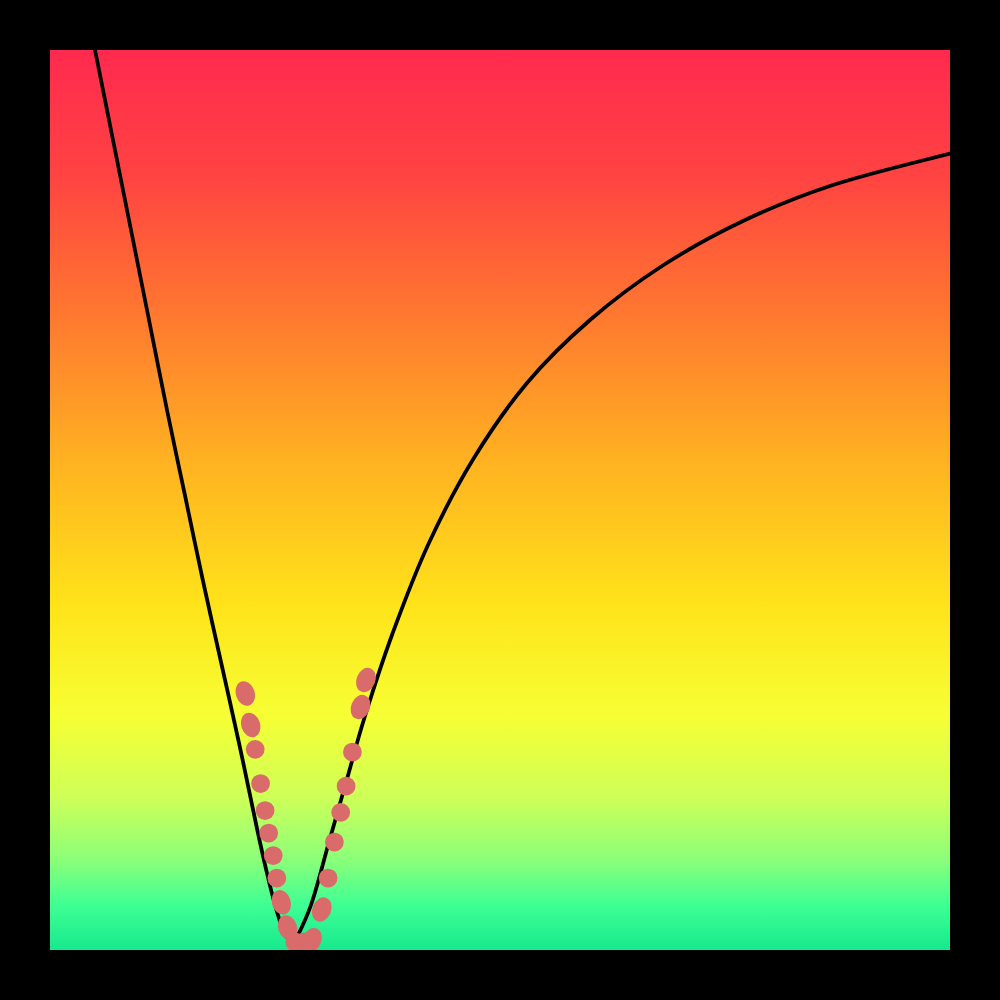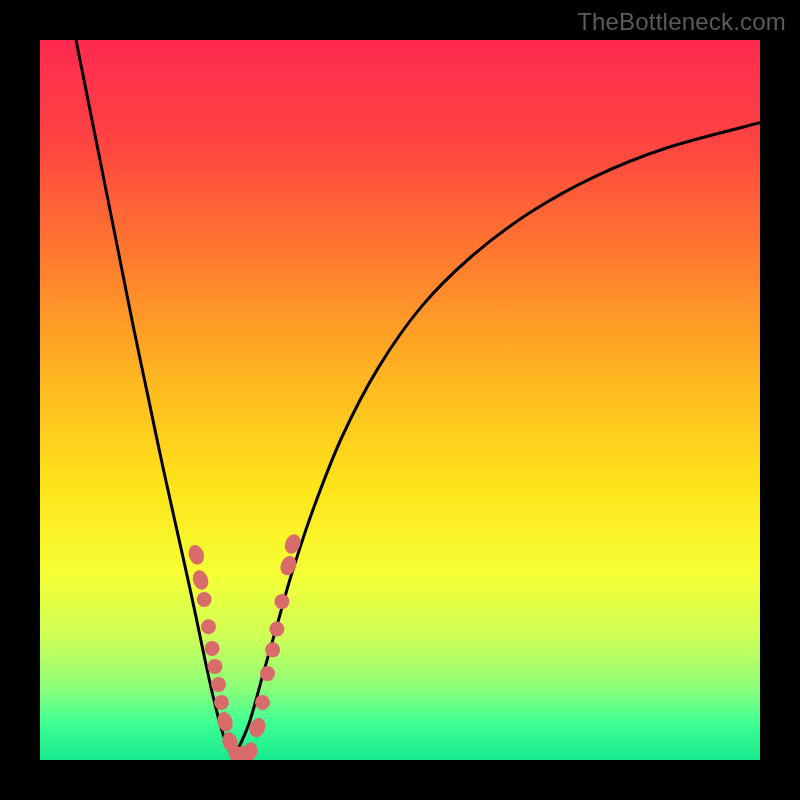--- a/index.html
+++ b/index.html
@@ -42,21 +42,20 @@
     font-weight: 400;
     letter-spacing: 0.2px;
     user-select: none;
   }
 </style>
 </head>
 <body>
 
 <div class="stage">
 
-  <div class="watermark">TheBottleneck.com</div>
 
   <div class="plot-area">
 
     <svg class="gradient-bg" viewBox="0 0 720 720" preserveAspectRatio="none">
       <defs>
         <linearGradient id="bgGrad" x1="0" y1="0" x2="0" y2="1">
             <stop offset="0.0%" stop-color="#ff2a4f"></stop>
             <stop offset="14.0%" stop-color="#ff4342"></stop>
             <stop offset="30.0%" stop-color="#ff7a2f"></stop>
             <stop offset="46.0%" stop-color="#ffb321"></stop>

